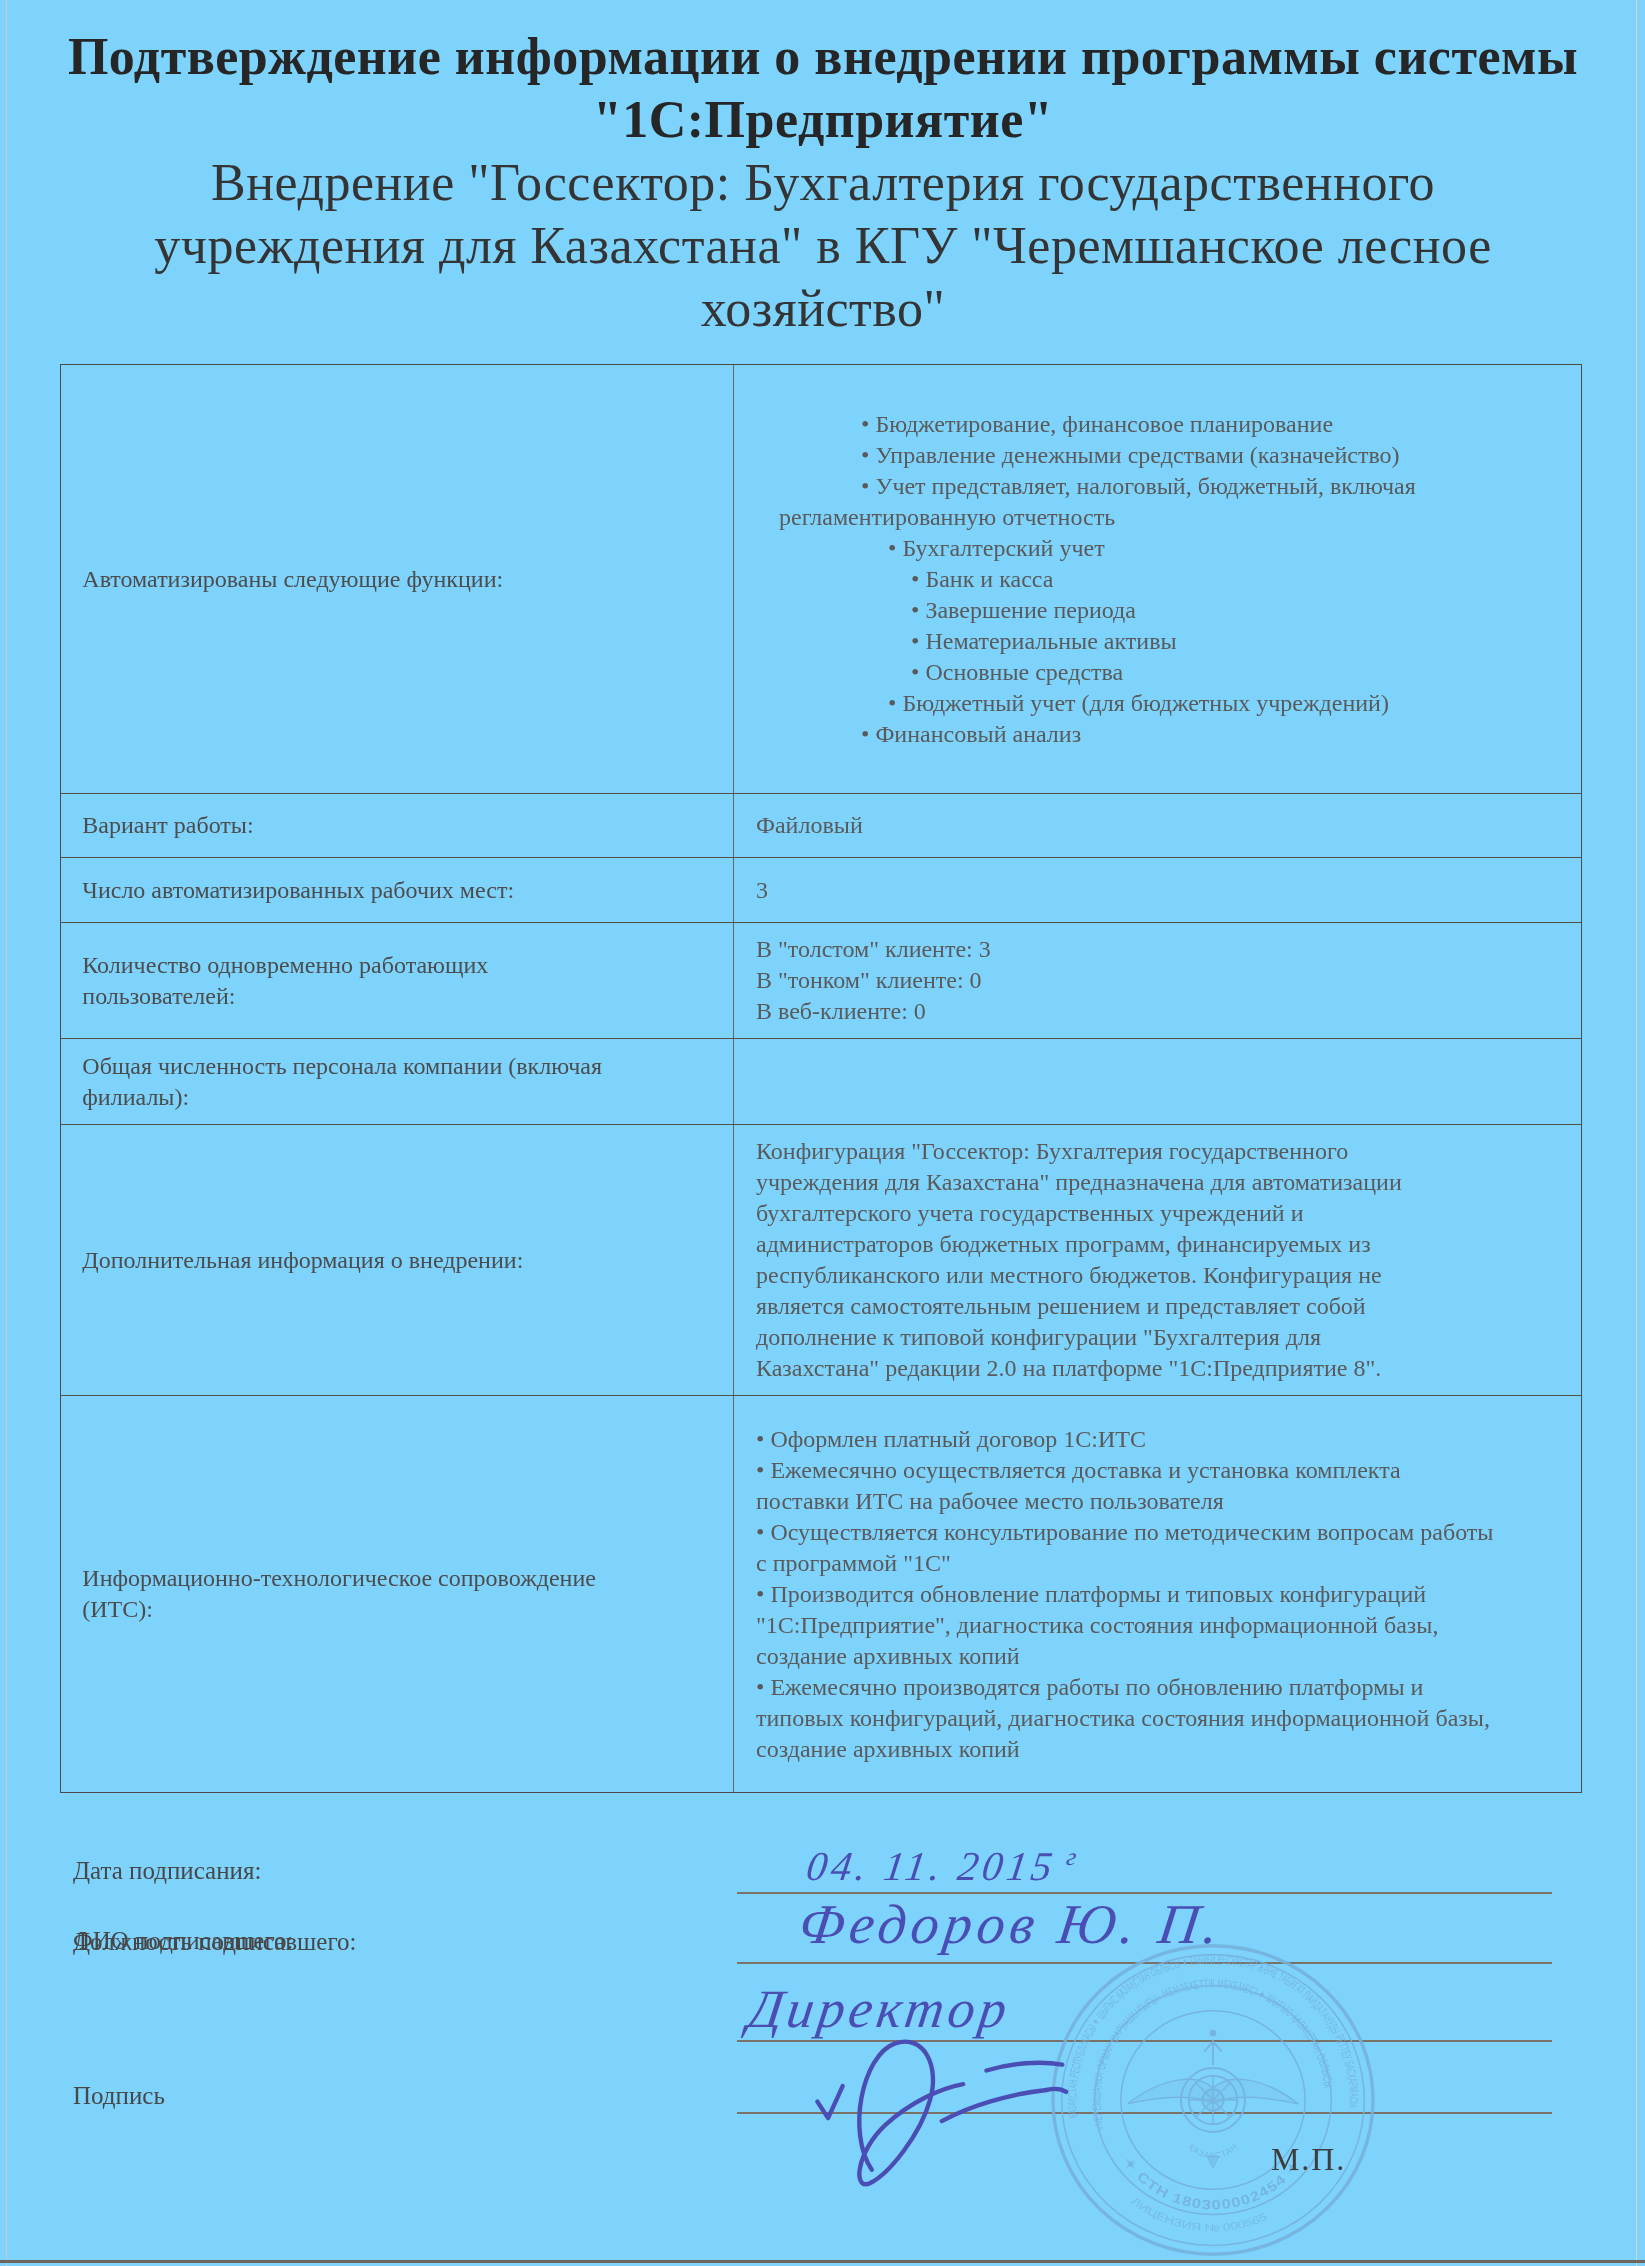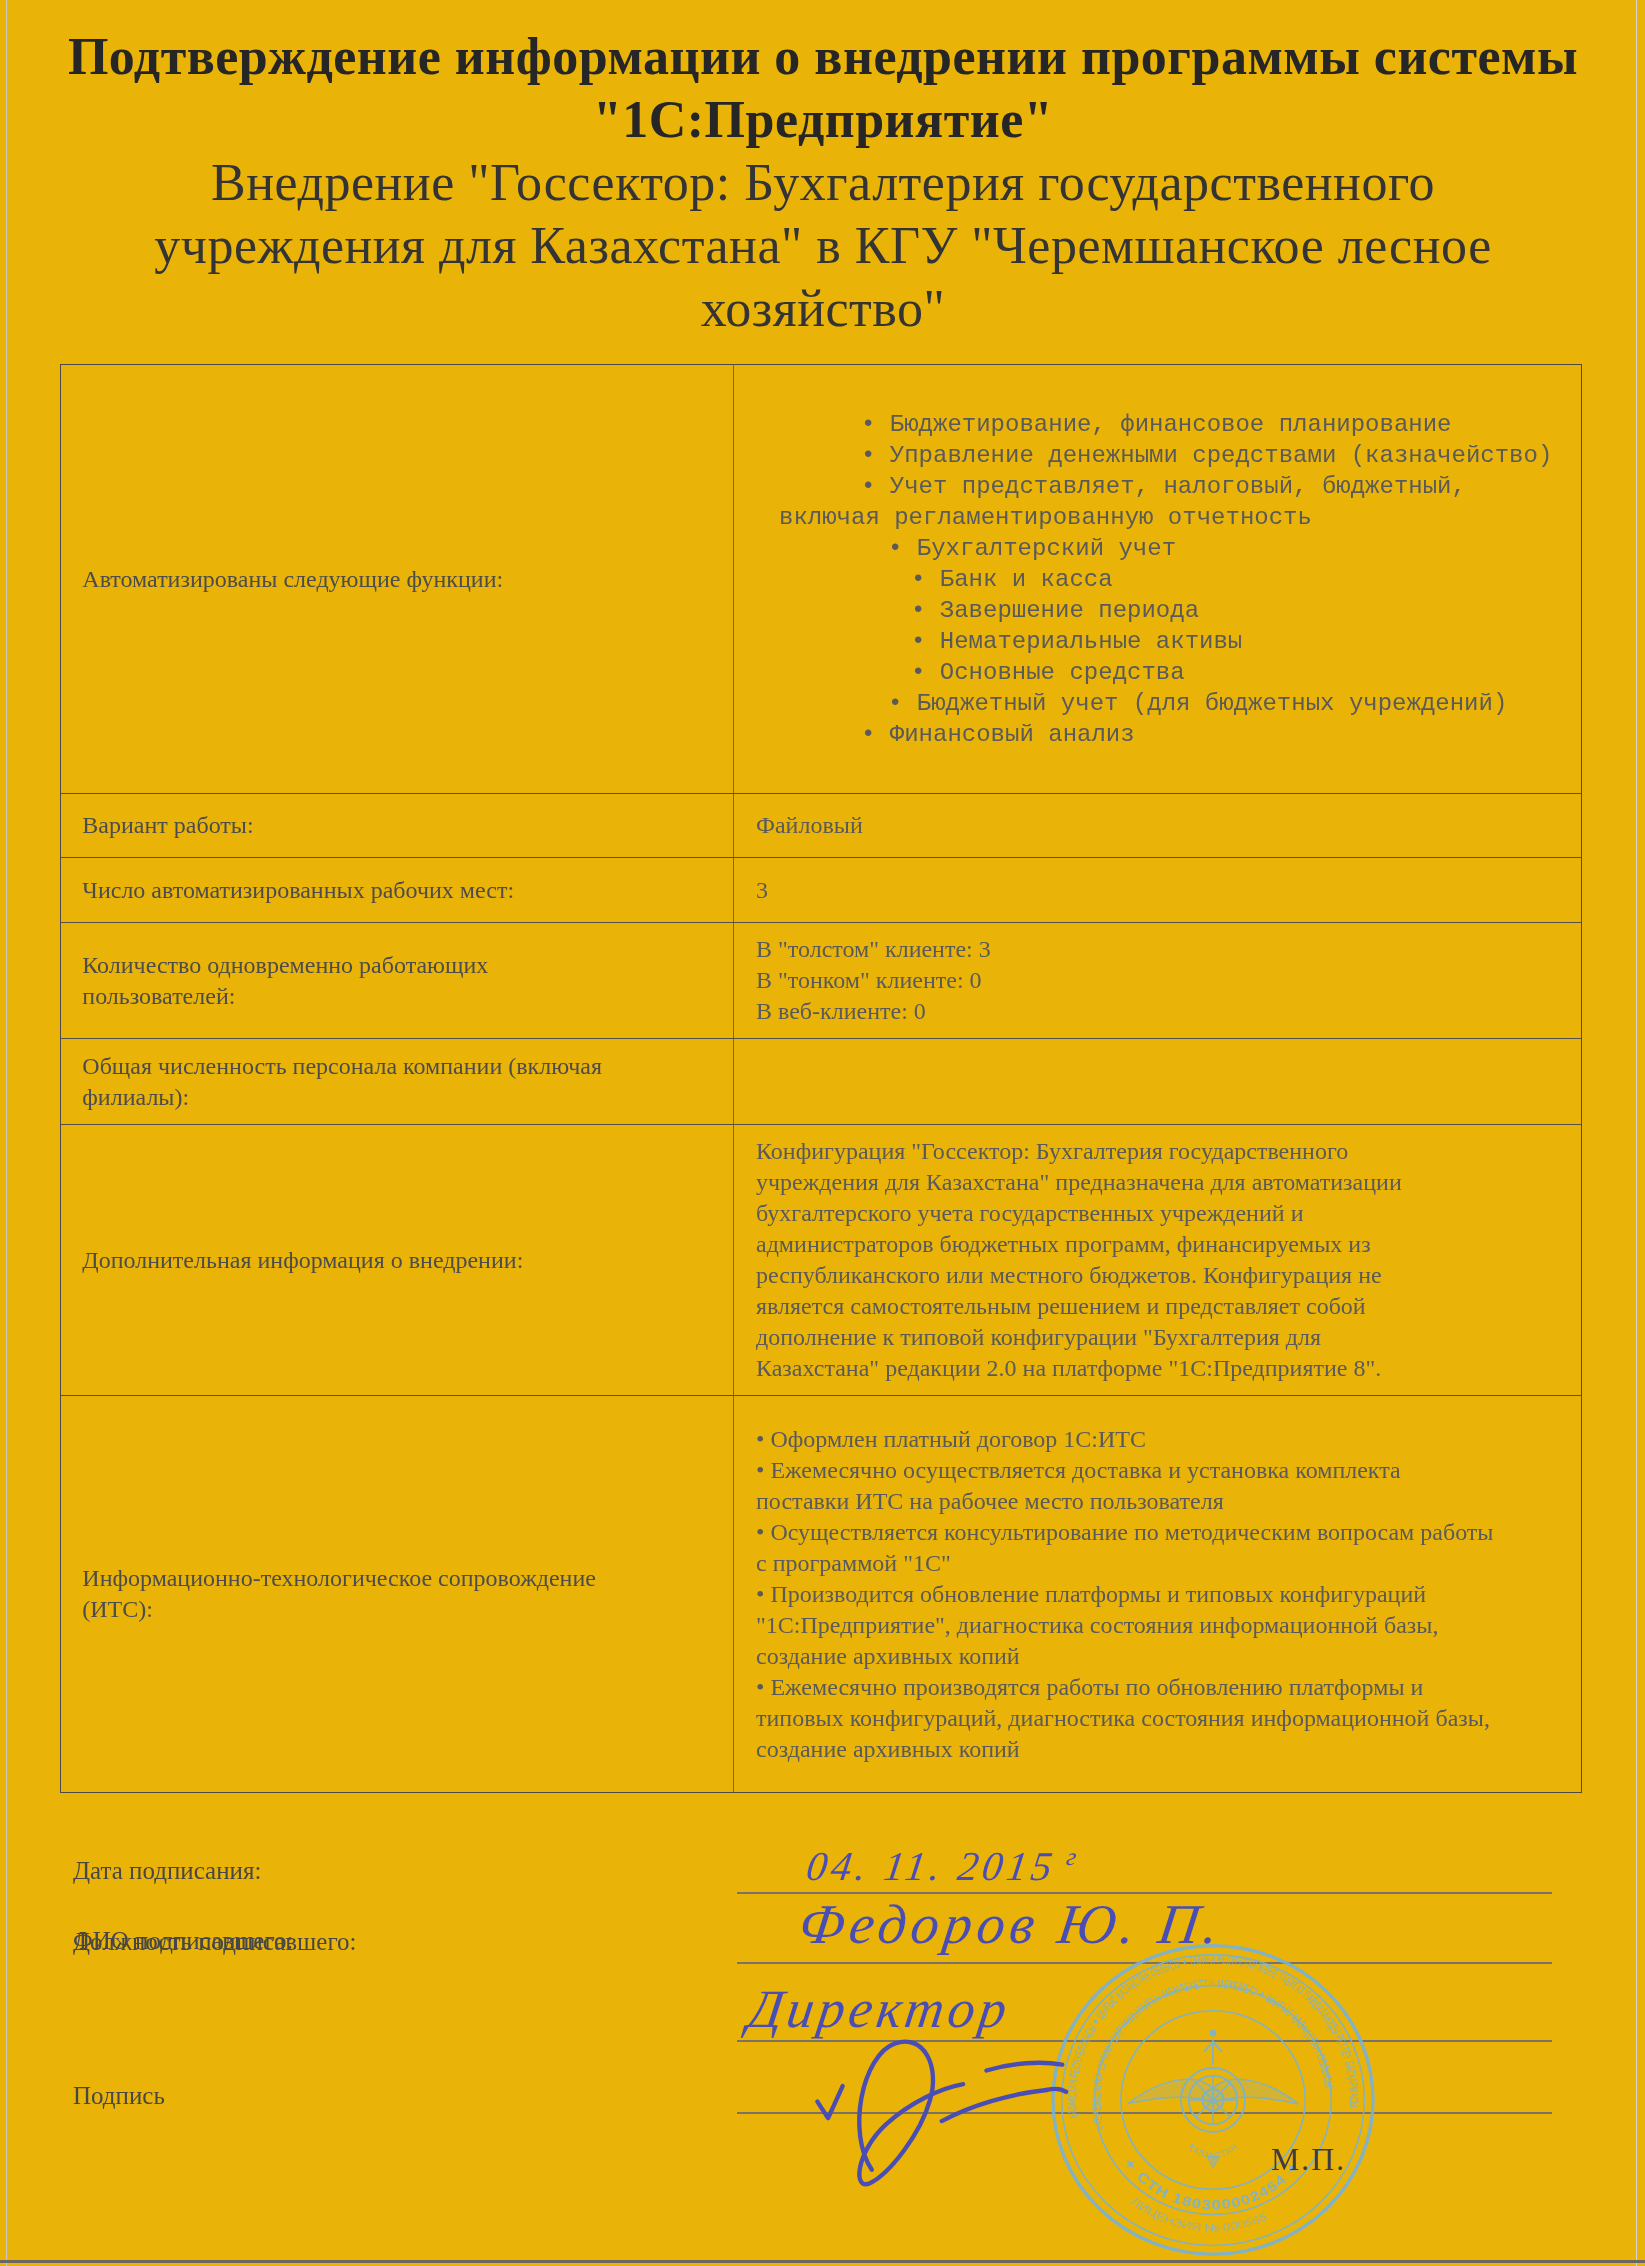--- a/index.html
+++ b/index.html
@@ -1,18 +1,18 @@
 <!DOCTYPE html>
 <html lang="ru"><head>
 <meta charset="utf-8">
 <style>
   html,body { margin:0; padding:0; background:#e8e6e1; }
   .page {
     position:relative; width:1646px; height:2267px; margin:0 auto;
-    background:#eab308; overflow:hidden;
+    background:#7dd3fc; overflow:hidden;
     font-family:"Liberation Serif", serif; color:#4a4a4a;
   }
   
   .scan-edge-left  { position:absolute; left:5.8px;  top:0; width:1px; height:2267px; background:#ccc7bf; }
   .scan-edge-right { position:absolute; left:1636px; top:0; width:1px; height:2267px; background:#d9d5cd; }
   .scan-edge-bottom{ position:absolute; left:0; top:2260px; width:1646px; height:2.9px; background:#6b665f; }
 
   
   .doc-title { position:absolute; top:25px; left:0; width:1646px; text-align:center;
                font-size:52px; line-height:63px; color:#343434; letter-spacing:0.5px; }
@@ -25,21 +25,21 @@
   .trow { display:flex; }
   .trow + .trow { border-top:1.9px solid #55504b; }
   .r1{height:428px} .r2{height:63px} .r3{height:64px} .r4{height:115px}
   .r5{height:85px} .r6{height:270px} .r7{height:396px}
   .tleft { width:673px; min-width:673px; box-sizing:border-box; border-right:1.9px solid #6b665f;
            display:flex; align-items:center; padding:0 29px 0 21.3px; color:#4c4c4c; }
   .lbl { line-height:31px; }
   .tright { flex:1; box-sizing:border-box; display:flex; flex-direction:column;
             justify-content:center; padding:1.9px 24px 1.9px 22px; color:#5a5a5a; }
   .val, .val-line { line-height:31px; }
-  .fn-item { line-height:31px; padding-left:23px;font-family:Liberation Mono, monospace; }
+  .fn-item { line-height:31px; padding-left:23px; }
   .fn-item.lvl1 { text-indent:82px; }
   .fn-item.lvl2 { text-indent:109px; }
   .fn-item.lvl3 { text-indent:132px; }
   .addl { line-height:31px; max-width:684px; }
   .its-item { line-height:31px; max-width:742px; }
 
   
   .sig-label { position:absolute; left:73px; font-size:25px; color:#474747; line-height:29px; }
   .sig-line  { position:absolute; left:737px; width:815px; height:1.9px; background:#7b7167; }
   .hw { position:absolute; color:#4a4eb4; font-style:italic; transform:skewX(-8deg);

